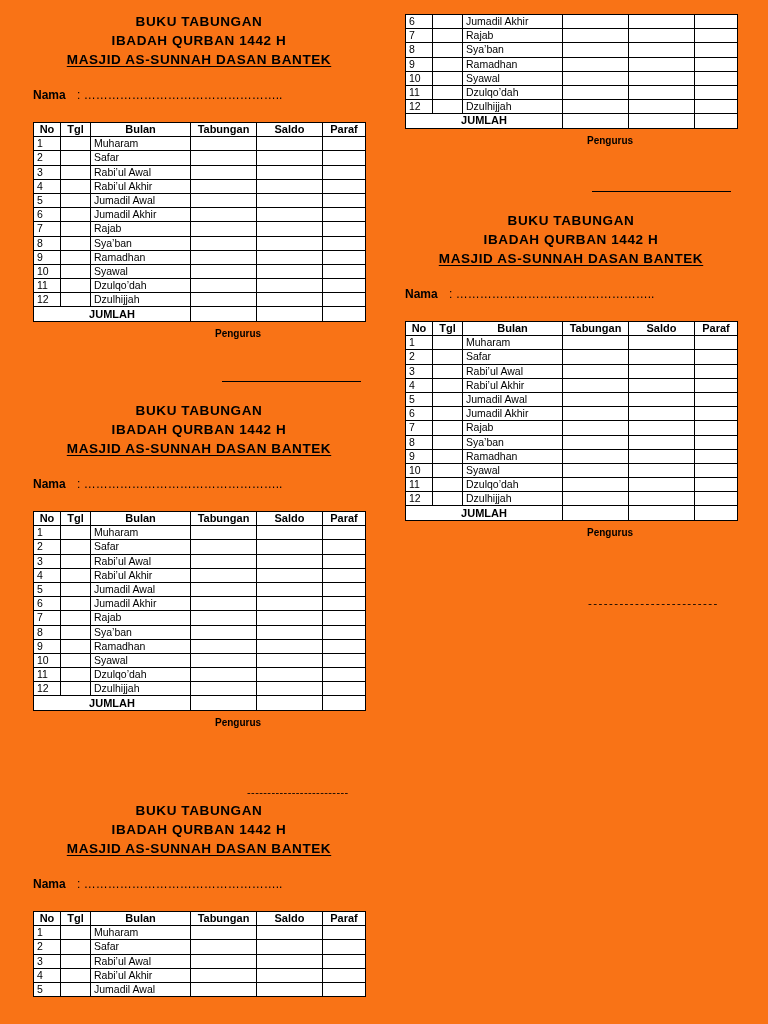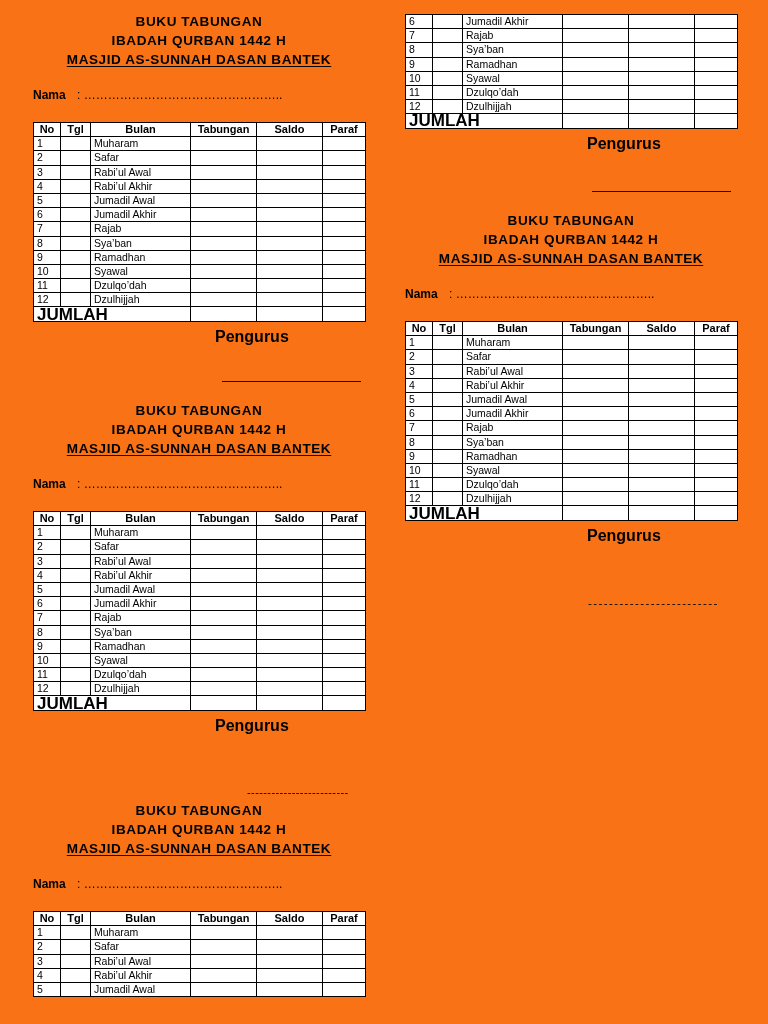--- a/index.html
+++ b/index.html
@@ -26,23 +26,23 @@
     border-collapse:collapse; table-layout:fixed; width:100%;
     margin-top:20px; background:#fff;
   }
   table.savings-table.flush-top { margin-top:0; }
   .savings-table th, .savings-table td {
     border:1px solid #000; height:14.2px; line-height:13px;
     font-size:10.5px; padding:0 3px; overflow:hidden; white-space:nowrap;
     text-align:left; vertical-align:middle;
   }
   .savings-table th { font-weight:bold; text-align:center; font-size:11px; padding:0 1px; }
-  .savings-table td.jumlah-cell { font-weight:bold; font-size:17px; }
-
-  .pengurus { margin-top:6px; margin-left:182px; font-weight:bold; font-size:16px; }
+  .savings-table td.jumlah-cell { text-align:center; font-weight:bold; font-size:11px; }
+
+  .pengurus { margin-top:6px; margin-left:182px; font-weight:bold; font-size:10px; }
 
   .sig-line { position:absolute; width:139px; border-bottom:1.4px solid #000; }
 
   .dashed { position:absolute; font-size:11px; letter-spacing:0.4px; white-space:nowrap; }
   .dashed-wide { font-size:11.5px; letter-spacing:1.4px; }
 </style>
 </head>
 <body>
 
 <div class="page">

